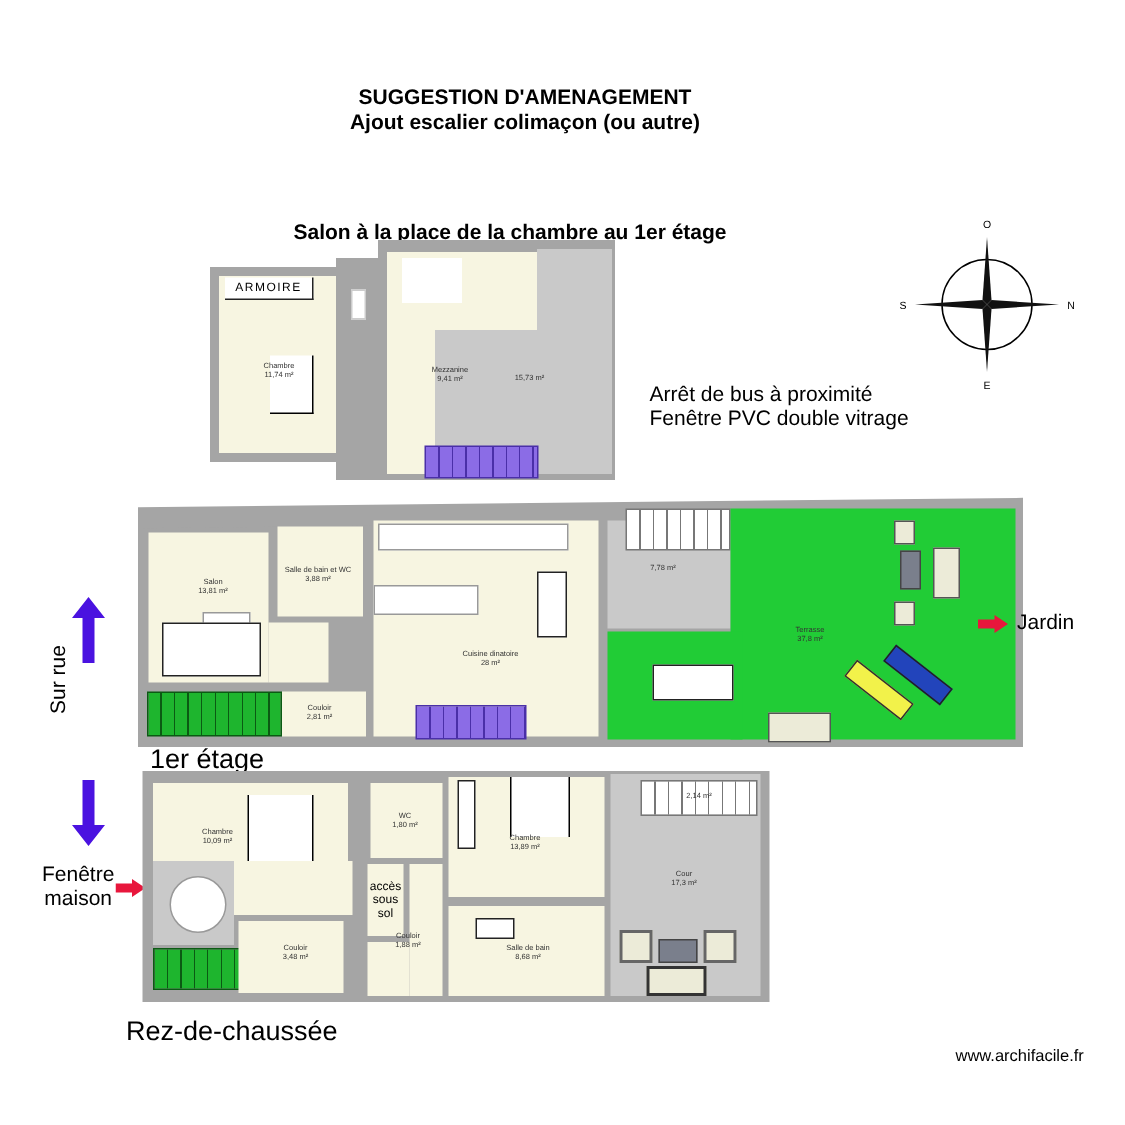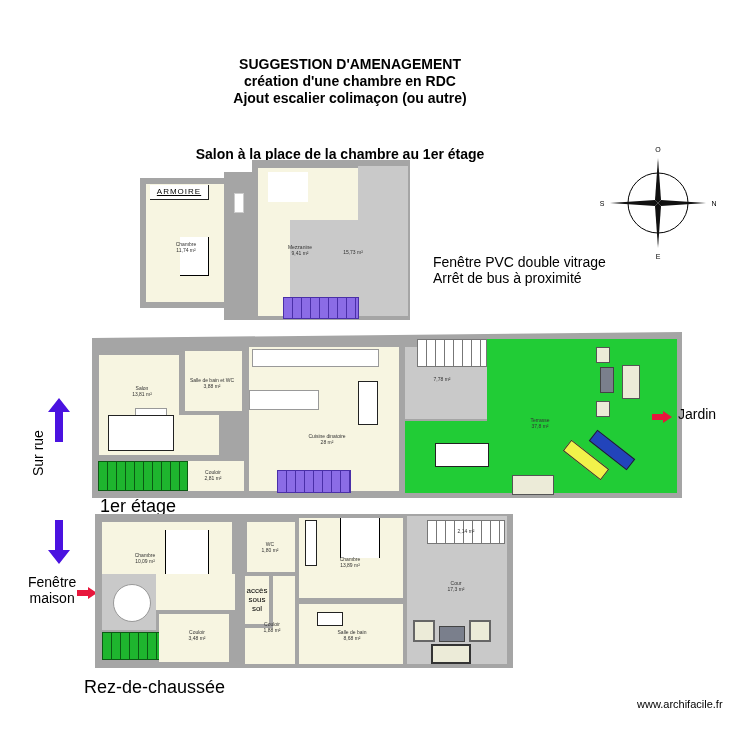--- a/index.html
+++ b/index.html
@@ -11,32 +11,31 @@
   .info { left:433px; top:254px; font-size:14px; line-height:16px; }
   .plan { position:absolute; }
   .wall { background:#a5a5a5; position:absolute; }
   .floor { background:#f7f5e1; position:absolute; }
   .gray-floor { background:#c9c9c9; position:absolute; }
   .green { background:#21cc36; position:absolute; }
   .room-label { position:absolute; font-size:5px; text-align:center; color:#333; line-height:6px; white-space:nowrap; }
   .stairs-purple { position:absolute; background:repeating-linear-gradient(90deg,#8b6ce6 0 8px,#4a2fa8 8px 9px); border:1px solid #4a2fa8; }
   .stairs-green { position:absolute; background:repeating-linear-gradient(90deg,#1eb52e 0 8px,#0b5a13 8px 9px); border:1px solid #0b5a13; }
   .stairs-white { position:absolute; background:repeating-linear-gradient(90deg,#ffffff 0 8px,#777 8px 9px); border:1px solid #777; }
-  .furn { position:absolute; background:#fff; border:1px solid #222;text-decoration:underline; }
+  .furn { position:absolute; background:#fff; border:1px solid #222; }
   .furn-light { position:absolute; background:#ecebd8; border:1px solid #555; }
   .furn-dark { position:absolute; background:#7a7f8c; border:1px solid #444; }
   .label-floor { font-size:18px; position:absolute; }
   .watermark { left:637px; top:698px; font-size:11px; }
 </style>
 </head>
 <body>
 
 <div class="abs title-block">
   <div>SUGGESTION D'AMENAGEMENT</div>
-  <div>création d'une chambre en RDC</div>
   <div>Ajout escalier colimaçon (ou autre)</div>
 </div>
 <div class="abs subtitle">Salon à la place de la chambre au 1er étage</div>
 
 <div class="abs" style="left:596px;top:140px;width:124px;height:120px;">
   <svg width="124" height="120" viewBox="0 0 124 120">
     <circle cx="62" cy="63" r="30" fill="none" stroke="#000" stroke-width="1"></circle>
     <polygon points="62,18 65,60 62,63 59,60" fill="#111"></polygon>
     <polygon points="62,108 65,66 62,63 59,66" fill="#111"></polygon>
     <polygon points="14,63 59,60 62,63 59,66" fill="#111"></polygon>
@@ -46,22 +45,22 @@
     <polygon points="32,93 60,65 62,63 58,67" fill="#444466"></polygon>
     <polygon points="92,93 64,65 62,63 66,67" fill="#444466"></polygon>
     <text x="62" y="12" font-size="7" text-anchor="middle" font-family="Liberation Sans, sans-serif">O</text>
     <text x="62" y="119" font-size="7" text-anchor="middle" font-family="Liberation Sans, sans-serif">E</text>
     <text x="6" y="66" font-size="7" text-anchor="middle" font-family="Liberation Sans, sans-serif">S</text>
     <text x="118" y="66" font-size="7" text-anchor="middle" font-family="Liberation Sans, sans-serif">N</text>
   </svg>
 </div>
 
 <div class="abs info">
+  <div>Arrêt de bus à proximité</div>
   <div>Fenêtre PVC double vitrage</div>
-  <div>Arrêt de bus à proximité</div>
 </div>
 
 <div class="plan" style="left:140px;top:160px;width:270px;height:160px;">
 
   <div class="wall" style="left:0;top:18px;width:90px;height:130px;"></div>
   <div class="floor" style="left:6px;top:24px;width:78px;height:118px;"></div>
 
   <div class="wall" style="left:84px;top:12px;width:30px;height:148px;"></div>
   <div class="furn" style="left:94px;top:33px;width:8px;height:18px;border-color:#ccc;"></div>
 

